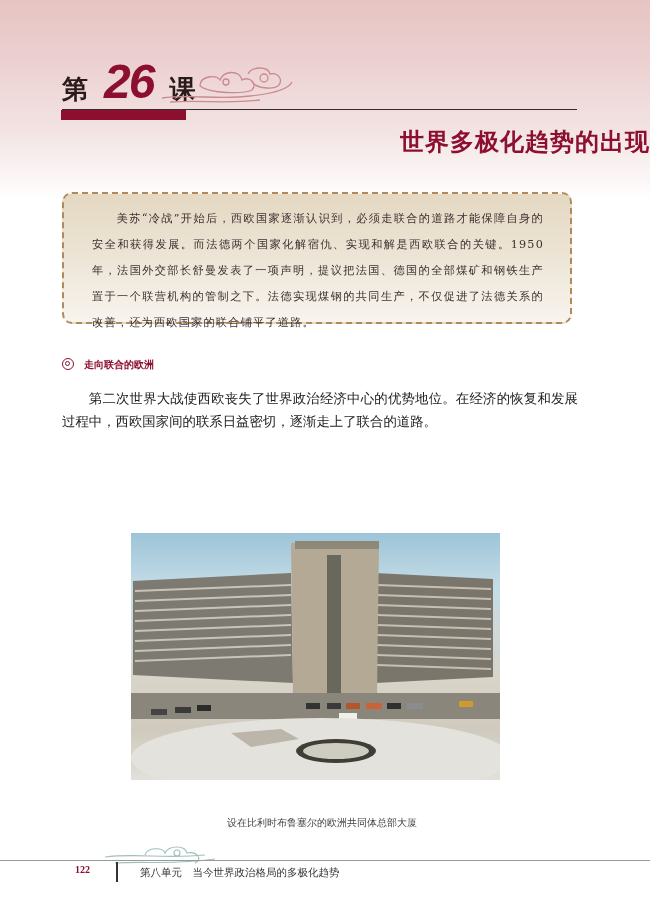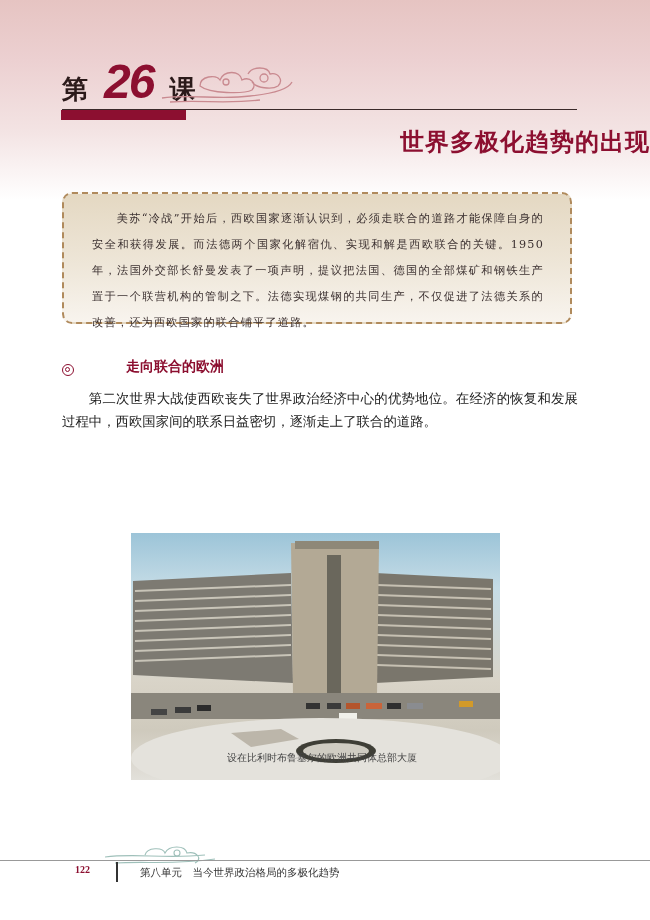--- a/index.html
+++ b/index.html
@@ -41,22 +41,22 @@
       position: absolute; left: 62px; top: 192px; width: 510px; height: 132px;
       border: 2px dashed #b08a5c; border-radius: 10px;
       background: linear-gradient(to bottom, #e4d8c2 0%, #eee6d8 55%, #f8f4ee 100%);
       box-sizing: border-box; padding: 12px 26px 0 28px;
     }
     .intro-text {
       font-family: "DejaVu Serif", serif; font-size: 11.2px; line-height: 26px; color: #3b3030;
       text-indent: 2.2em; letter-spacing: 1.2px; margin: 0; text-align: justify;
     }
     .section-head {
-      position: absolute; left: 62px; top: 358px; display: flex; align-items: flex-end;
-      font-family: "DejaVu Sans", sans-serif; font-weight: bold; font-size: 14px; color: #8c0f30; gap: 42px;
+      position: absolute; left: 62px; top: 358px; display: flex; align-items: flex-start;
+      font-family: "DejaVu Sans", sans-serif; font-weight: bold; font-size: 10px; color: #8c0f30;
     }
     .section-icon {
       width: 12px; height: 12px; border: 1.6px solid #8c0f30; border-radius: 50%;
       position: relative; margin-right: 10px; box-sizing: border-box;
     }
     .section-icon::after {
       content: ""; position: absolute; left: 2px; top: 2px; width: 5px; height: 5px;
       border: 1.2px solid #8c0f30; border-radius: 50%; box-sizing: border-box;
     }
     .body-text {
@@ -65,21 +65,21 @@
     .body-text p {
       margin: 0; font-family: Liberation Serif, serif; font-size: 13.4px; line-height: 22.5px;
       color: #222; text-indent: 2em; text-align: justify;
     }
     .photo {
       position: absolute; left: 131px; top: 533px; width: 369px; height: 247px; overflow: hidden;
       background: linear-gradient(to bottom, #9cc4d8 0%, #c5dce6 22%, #d9d4c8 60%, #cfcabd 80%, #e2e0da 100%);
     }
     .photo svg { position: absolute; left: 0; top: 0; }
     .caption {
-      position: absolute; left: 0; width: 644px; top: 751px; text-align: center;
+      position: absolute; left: 0; width: 644px; top: 816px; text-align: center;
       font-family: "DejaVu Sans", sans-serif; font-size: 10px; color: #444;
     }
     .footer-rule {
       position: absolute; left: 0; top: 860px; width: 650px; height: 1px; background: #999;
     }
     .footer-cloud { position: absolute; left: 105px; top: 843px; width: 120px; height: 30px; }
     .page-num {
       position: absolute; left: 75px; top: 864px;
       font-family: Liberation Serif, serif; font-weight: bold; font-size: 10px; color: #8c0f30;
     }

